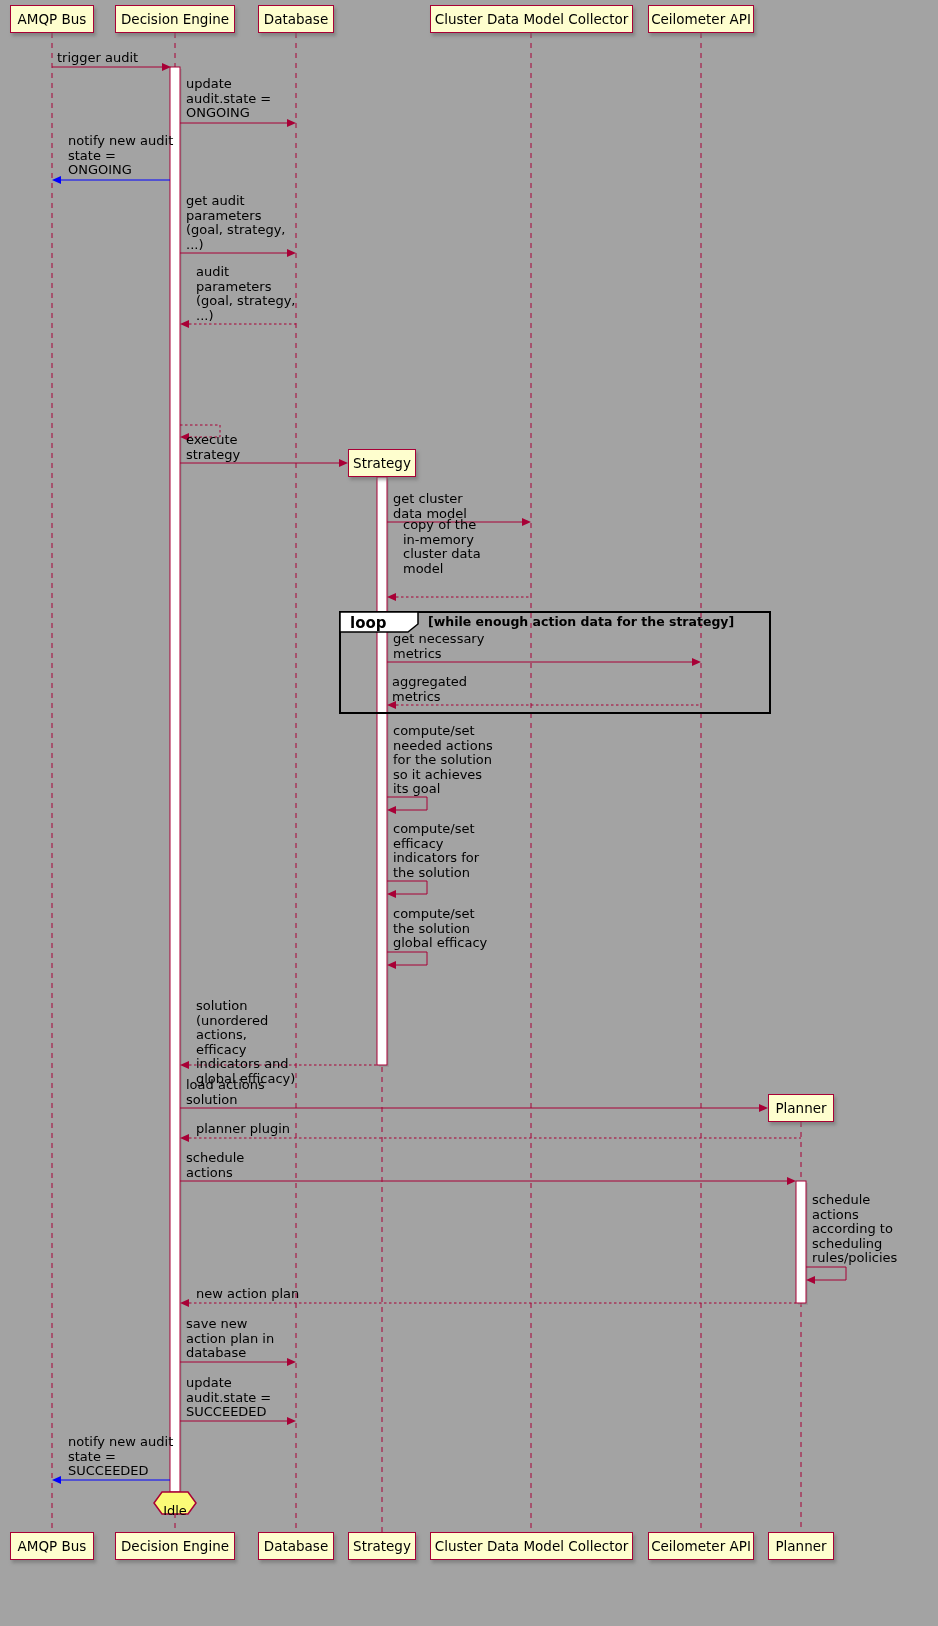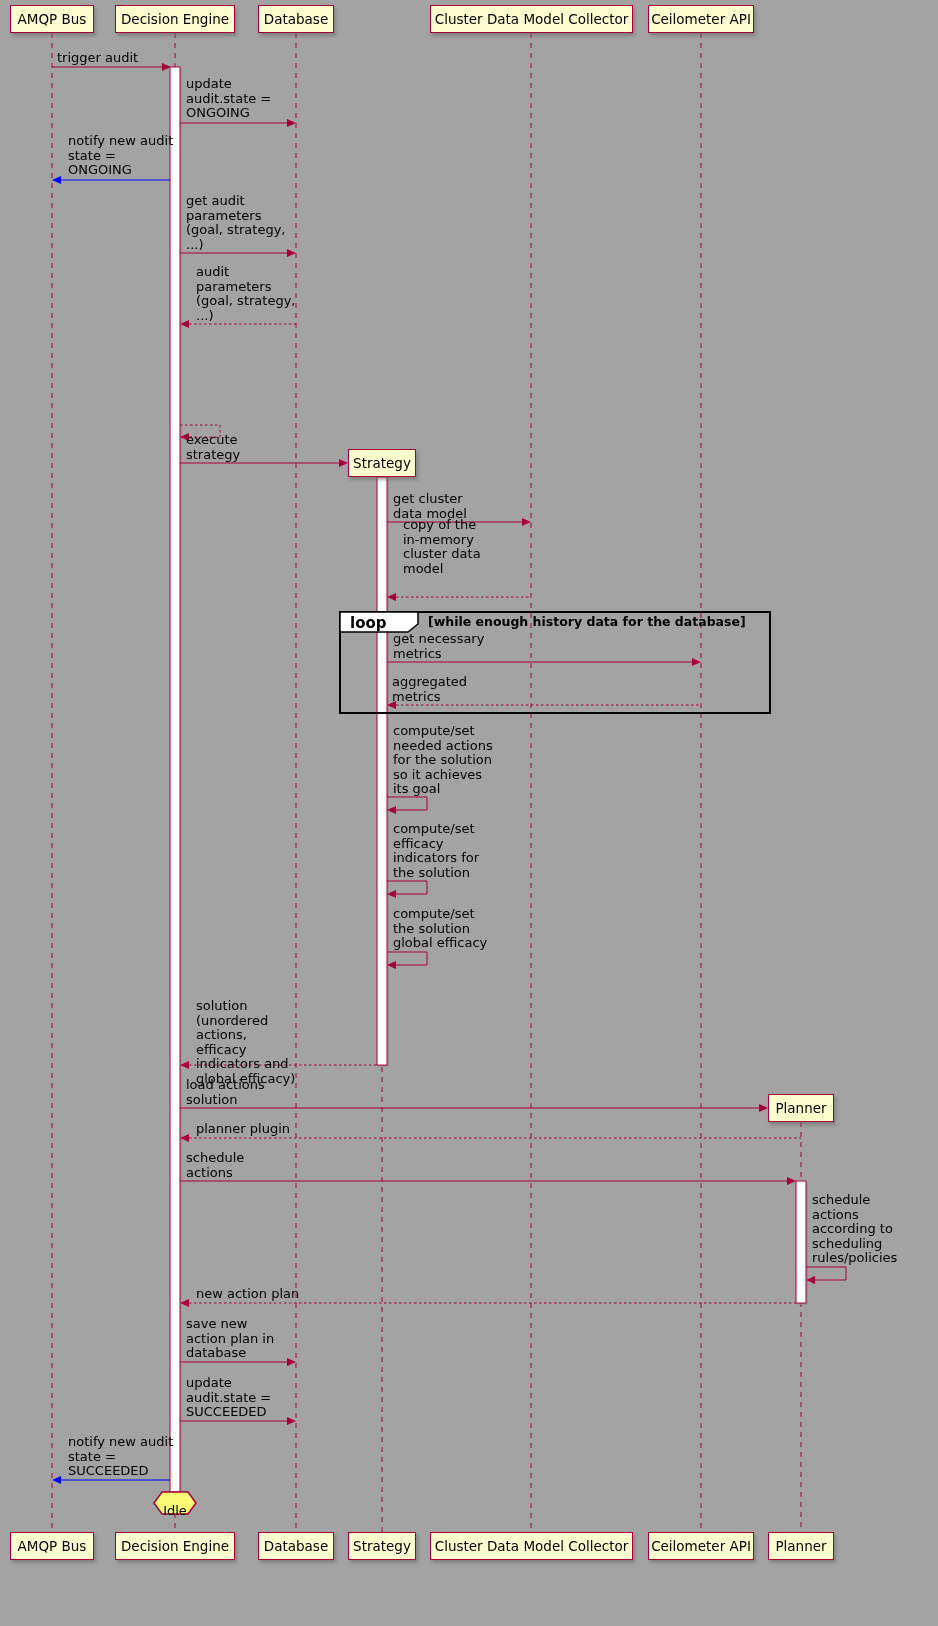--- a/index.html
+++ b/index.html
@@ -195,21 +195,21 @@
 action plan in
 database</div>
   <div class="msg-label" style="left:186px; top:1376px;">update
 audit.state =
 SUCCEEDED</div>
   <div class="msg-label" style="left:68px;  top:1435px;">notify new audit
 state =
 SUCCEEDED</div>
 
   <div class="frame-op" style="left:350px; top:614px;">loop</div>
-  <div class="frame-cond" style="left:428px; top:614px;">[while enough history data for the database]</div>
+  <div class="frame-cond" style="left:428px; top:614px;">[while enough action data for the strategy]</div>
 
   <div class="endstate-label">Idle</div>
 
   <div class="participant" style="left:10px;  top:1532px; width:84px;">AMQP Bus</div>
   <div class="participant" style="left:115px; top:1532px; width:120px;">Decision Engine</div>
   <div class="participant" style="left:258px; top:1532px; width:76px;">Database</div>
   <div class="participant" style="left:348px; top:1532px; width:68px;">Strategy</div>
   <div class="participant" style="left:430px; top:1532px; width:203px;">Cluster Data Model Collector</div>
   <div class="participant" style="left:648px; top:1532px; width:106px;">Ceilometer API</div>
   <div class="participant" style="left:768px; top:1532px; width:66px;">Planner</div>

